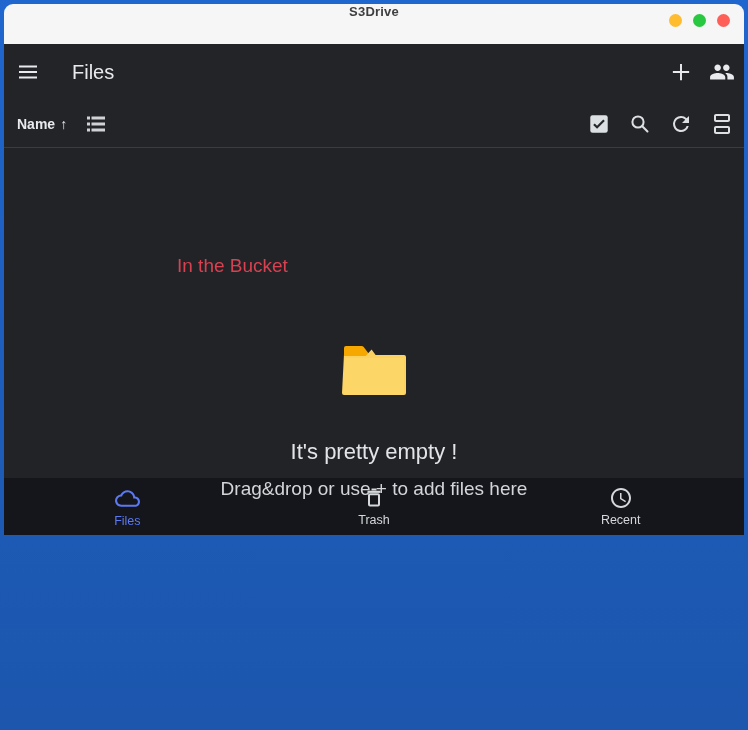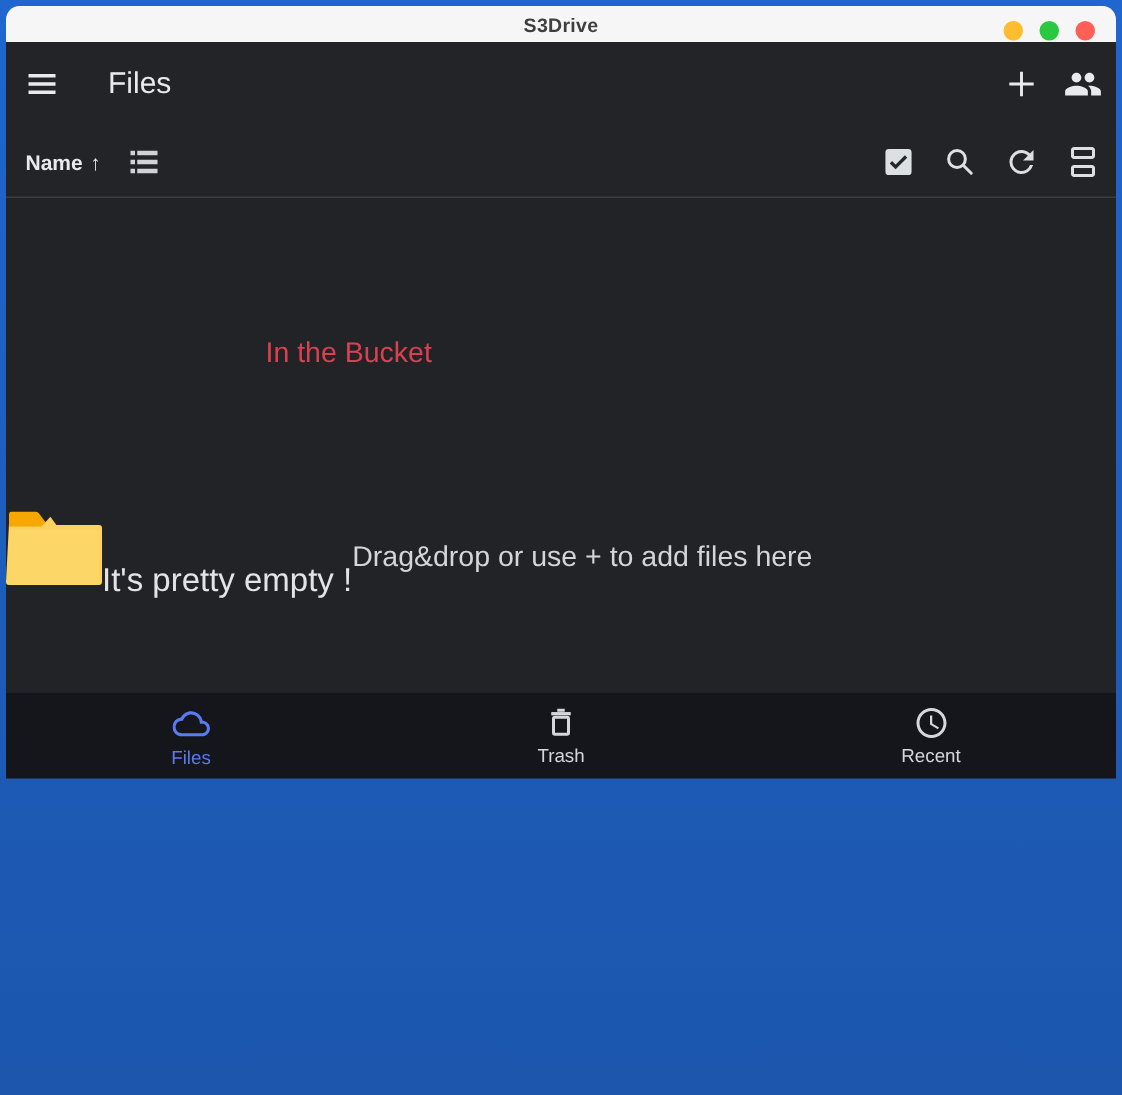--- a/index.html
+++ b/index.html
@@ -9,24 +9,24 @@
     -webkit-font-smoothing: antialiased;
   }
   .frame {
     position: relative; width: 748px; height: 730px;
     background: linear-gradient(180deg, #2066cf 0%, #1d5cb8 60%, #1c56ad 100%);
     box-sizing: border-box;
     padding: 4px 4px 5px 4px;
   }
   
   .titlebar {
-    position: relative; height: 24px;
+    position: relative; height: 40px;
     background: #f6f6f6;
     border-radius: 9px 9px 0 0;
-    display: flex; align-items: center; justify-content: center;
+    display: flex; align-items: flex-start; justify-content: center;
   }
   .titlebar .title {
     font-size: 13px; font-weight: 700; color: #3f3f3f; letter-spacing: .2px;
   }
   .lights {
     position: absolute; right: 14px; top: 0; height: 32px;
     display: flex; align-items: center; gap: 11px;
   }
   .light { width: 13px; height: 13px; border-radius: 50%; }
   .light.yellow { background: #febc2e; }
@@ -69,26 +69,26 @@
     font-family: "Liberation Sans", sans-serif;
   }
   .sort-arrow { font-size: 14px; font-weight: 400; }
   .toolbar .detail-view { margin-left: 16px; }
 
   .divider { height: 1px; background: #3b3c41; flex: none; }
 
   
   .content { position: relative; flex: 1; background: #222327; }
   .annotation-text {
-    position: absolute; left: 173px; top: 93px;
+    position: absolute; left: 173px; top: 107px;
     color: #d84150; font-size: 19px; font-weight: 400;
   }
   .empty-stack {
     position: absolute; left: 0; right: 0; top: 198px;
-    display: flex; flex-direction: row; align-items: center;
+    display: flex; flex-direction: column; align-items: center;
   }
   .empty-title {
     margin-top: 44px; font-size: 22px; color: #e2e4e7; font-weight: 400;
   }
   .empty-subtitle {
     margin-top: 13px; font-size: 19px; color: #d3d5d9; font-weight: 400;
   }
 
   
   .bottomnav {

